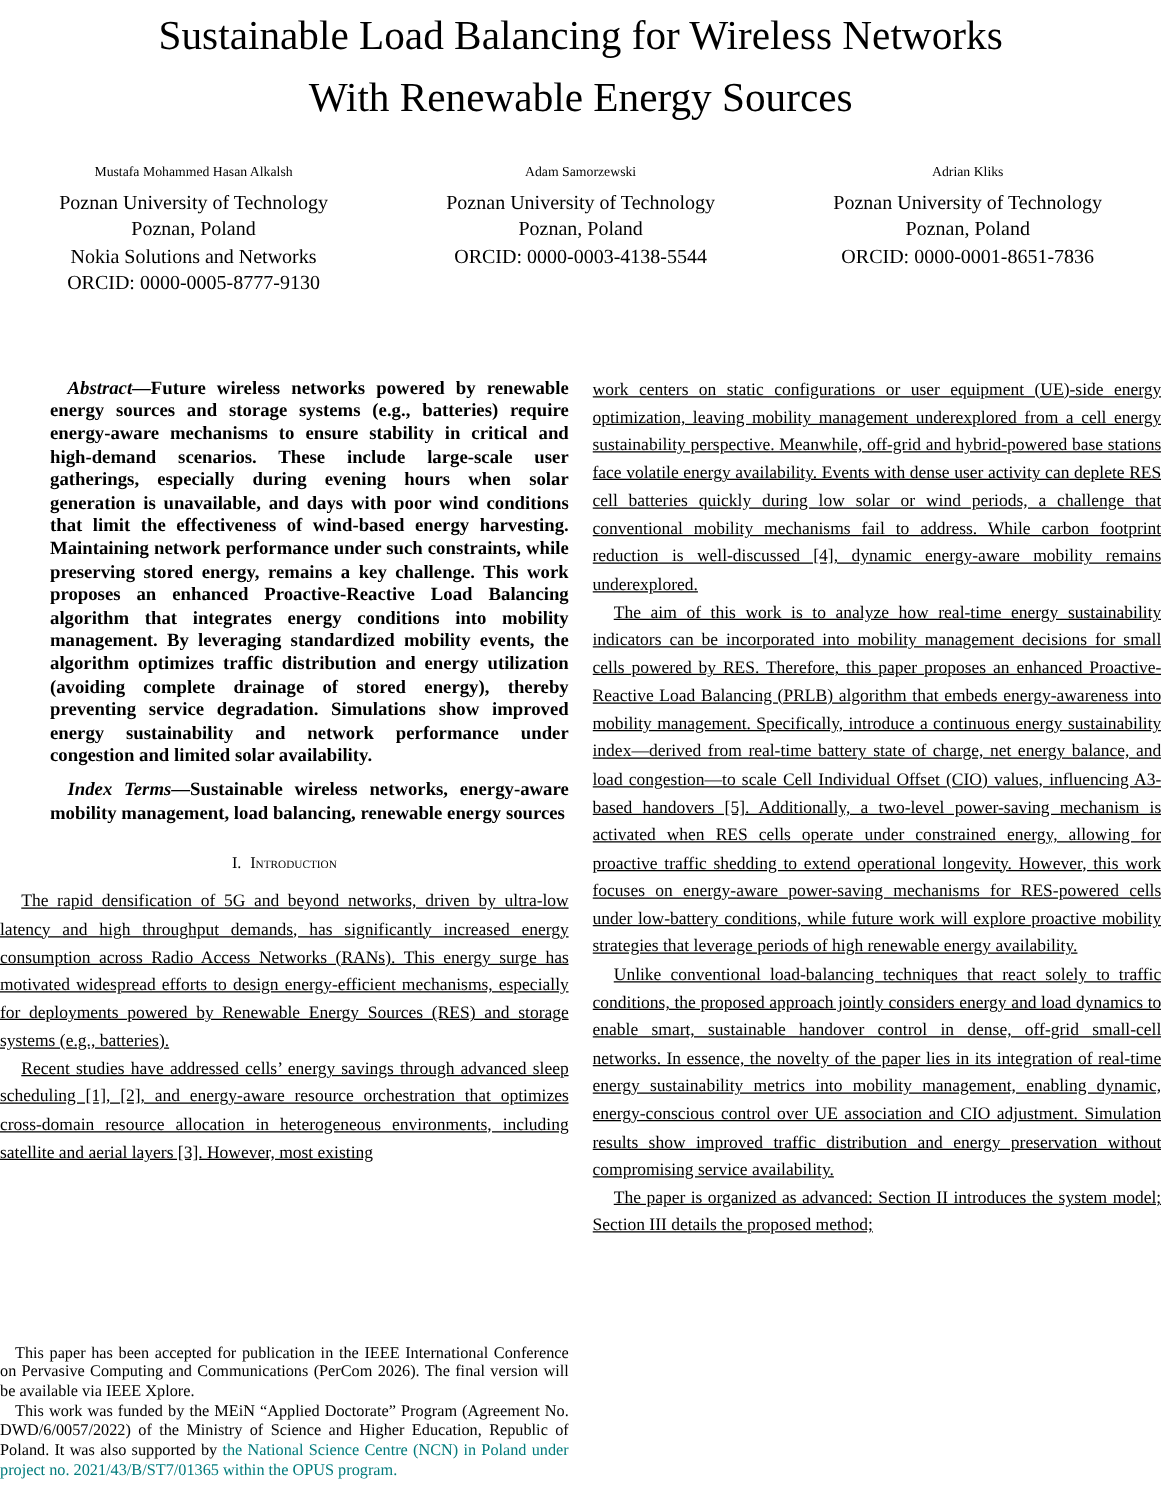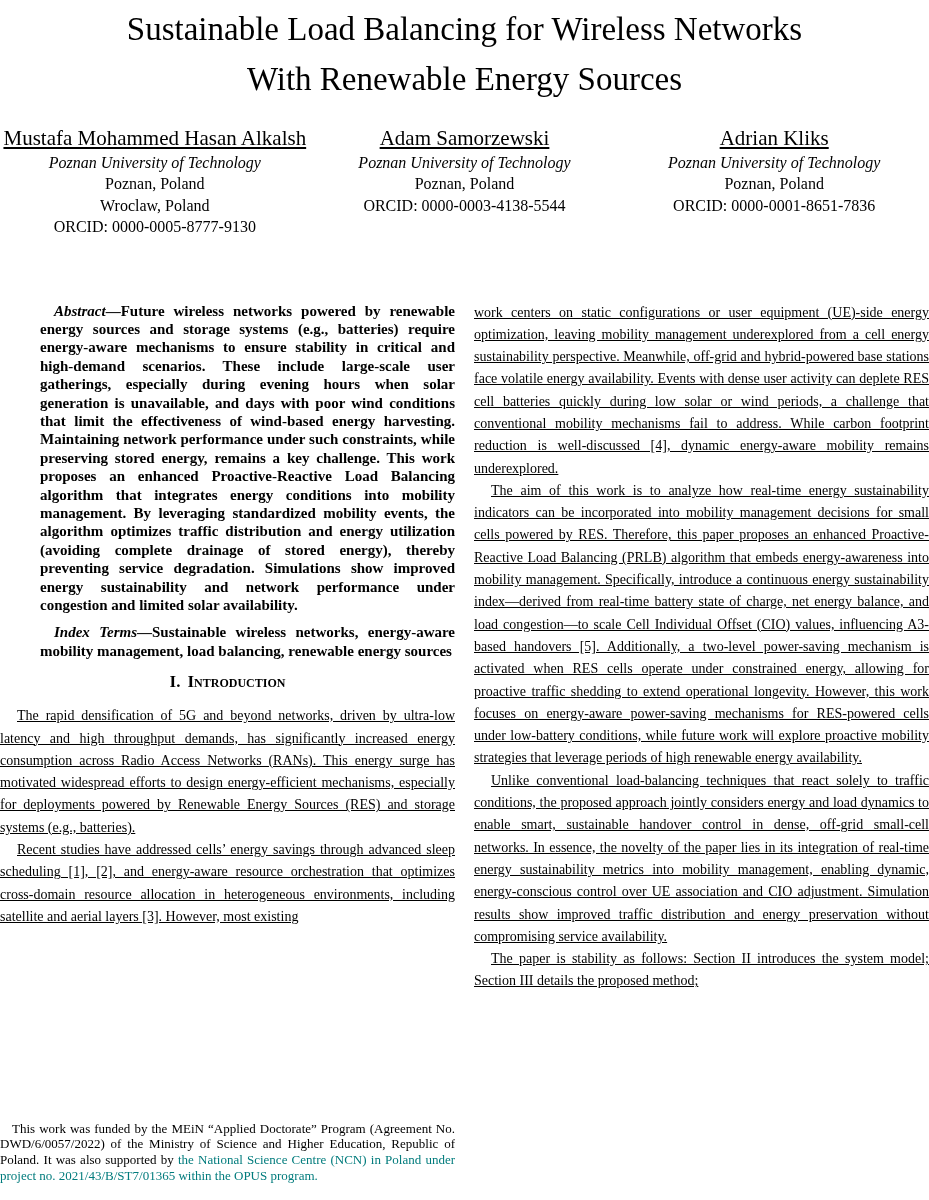--- a/index.html
+++ b/index.html
@@ -25,22 +25,22 @@
     display: flex;
     justify-content: space-between;
     margin-top: 24px;
     text-align: center;
   }
   .author {
     width: 33.33%;
     font-size: 16px;
     line-height: 21.5px;
   }
-  .author-name { font-size: 21px; padding-bottom: 2px; text-decoration: underline; }
-  .italic { font-style: italic; }
+  .author-name { font-size: 11px; padding-bottom: 2px; }
+  .italic { }
   .columns {
     display: flex;
     gap: 19px;
     margin-top: 64px;
     width: 929px;
   }
   .col {
     width: 455px;
     height: 882px;
     text-align: justify;
@@ -53,23 +53,23 @@
     font-size: 15px;
     line-height: 18.4px;
     font-weight: bold;
     text-indent: 14px;
     padding-left: 40px;
   }
   .index-par { margin-top: 9px; }
   .lead-label { font-style: italic; font-weight: bold; }
   .section-heading {
     text-align: center;
-    font-weight: bold;
-    font-size: 17px;
-    margin-top: 12px;
+    font-weight: normal;
+    font-size: 13px;
+    margin-top: 22px;
     margin-bottom: 13px;
   }
   .section-heading .sc { font-variant: small-caps; margin-left: 7px; }
   .body-par {
     font-size: 14px;
     line-height: 22.3px;
     text-decoration: underline;
   }
   .body-par.indent { text-indent: 17px; }
   .footnote {
@@ -88,21 +88,21 @@
   <h1 class="title">
     <span>Sustainable Load Balancing for Wireless Networks</span><br>
     <span>With Renewable Energy Sources</span>
   </h1>
 
   <div class="authors">
     <div class="author">
       <div class="author-name">Mustafa Mohammed Hasan Alkalsh</div>
       <div class="italic">Poznan University of Technology</div>
       <div>Poznan, Poland</div>
-      <div>Wroclaw, Poland</div>
+      <div class="italic">Nokia Solutions and Networks</div>
       <div>ORCID: 0000-0005-8777-9130</div>
     </div>
     <div class="author">
       <div class="author-name">Adam Samorzewski</div>
       <div class="italic">Poznan University of Technology</div>
       <div>Poznan, Poland</div>
       <div>ORCID: 0000-0003-4138-5544</div>
     </div>
     <div class="author">
       <div class="author-name">Adrian Kliks</div>
@@ -118,26 +118,27 @@
       <p class="abstract-par"><span class="lead-label">Abstract</span><span>—Future wireless networks powered by renewable energy sources and storage systems (e.g., batteries) require energy-aware mechanisms to ensure stability in critical and high-demand scenarios. These include large-scale user gatherings, especially during evening hours when solar generation is unavailable, and days with poor wind conditions that limit the effectiveness of wind-based energy harvesting. Maintaining network performance under such constraints, while preserving stored energy, remains a key challenge. This work proposes an enhanced Proactive-Reactive Load Balancing algorithm that integrates energy conditions into mobility management. By leveraging standardized mobility events, the algorithm optimizes traffic distribution and energy utilization (avoiding complete drainage of stored energy), thereby preventing service degradation. Simulations show improved energy sustainability and network performance under congestion and limited solar availability.</span></p>
 
       <p class="index-par"><span class="lead-label">Index Terms</span><span>—Sustainable wireless networks, energy-aware mobility management, load balancing, renewable energy sources</span></p>
 
       <h2 class="section-heading"><span>I.</span><span class="sc">Introduction</span></h2>
 
       <p class="body-par indent">The rapid densification of 5G and beyond networks, driven by ultra-low latency and high throughput demands, has significantly increased energy consumption across Radio Access Networks (RANs). This energy surge has motivated widespread efforts to design energy-efficient mechanisms, especially for deployments powered by Renewable Energy Sources (RES) and storage systems (e.g., batteries).</p>
       <p class="body-par indent">Recent studies have addressed cells’ energy savings through advanced sleep scheduling [1], [2], and energy-aware resource orchestration that optimizes cross-domain resource allocation in heterogeneous environments, including satellite and aerial layers [3]. However, most existing</p>
 
       <div class="footnote">
+        <p>This paper has been accepted for publication in the IEEE International Conference on Pervasive Computing and Communications (PerCom 2026). The final version will be available via IEEE Xplore.</p>
         <p><span>This work was funded by the MEiN “Applied Doctorate” Program (Agreement No. DWD/6/0057/2022) of the Ministry of Science and Higher Education, Republic of Poland. It was also supported by </span><span class="teal">the National Science Centre (NCN) in Poland under project no. 2021/43/B/ST7/01365 within the OPUS program.</span></p>
       </div>
     </div>
 
     <div class="col right">
       <p class="body-par">work centers on static configurations or user equipment (UE)-side energy optimization, leaving mobility management underexplored from a cell energy sustainability perspective. Meanwhile, off-grid and hybrid-powered base stations face volatile energy availability. Events with dense user activity can deplete RES cell batteries quickly during low solar or wind periods, a challenge that conventional mobility mechanisms fail to address. While carbon footprint reduction is well-discussed [4], dynamic energy-aware mobility remains underexplored.</p>
       <p class="body-par indent">The aim of this work is to analyze how real-time energy sustainability indicators can be incorporated into mobility management decisions for small cells powered by RES. Therefore, this paper proposes an enhanced Proactive-Reactive Load Balancing (PRLB) algorithm that embeds energy-awareness into mobility management. Specifically, introduce a continuous energy sustainability index—derived from real-time battery state of charge, net energy balance, and load congestion—to scale Cell Individual Offset (CIO) values, influencing A3-based handovers [5]. Additionally, a two-level power-saving mechanism is activated when RES cells operate under constrained energy, allowing for proactive traffic shedding to extend operational longevity. However, this work focuses on energy-aware power-saving mechanisms for RES-powered cells under low-battery conditions, while future work will explore proactive mobility strategies that leverage periods of high renewable energy availability.</p>
       <p class="body-par indent">Unlike conventional load-balancing techniques that react solely to traffic conditions, the proposed approach jointly considers energy and load dynamics to enable smart, sustainable handover control in dense, off-grid small-cell networks. In essence, the novelty of the paper lies in its integration of real-time energy sustainability metrics into mobility management, enabling dynamic, energy-conscious control over UE association and CIO adjustment. Simulation results show improved traffic distribution and energy preservation without compromising service availability.</p>
-      <p class="body-par indent">The paper is stability as follows: Section II introduces the system model; Section III details the proposed method;</p>
+      <p class="body-par indent">The paper is organized as advanced: Section II introduces the system model; Section III details the proposed method;</p>
     </div>
 
   </div>
 
 </div>
 
 </body></html>

